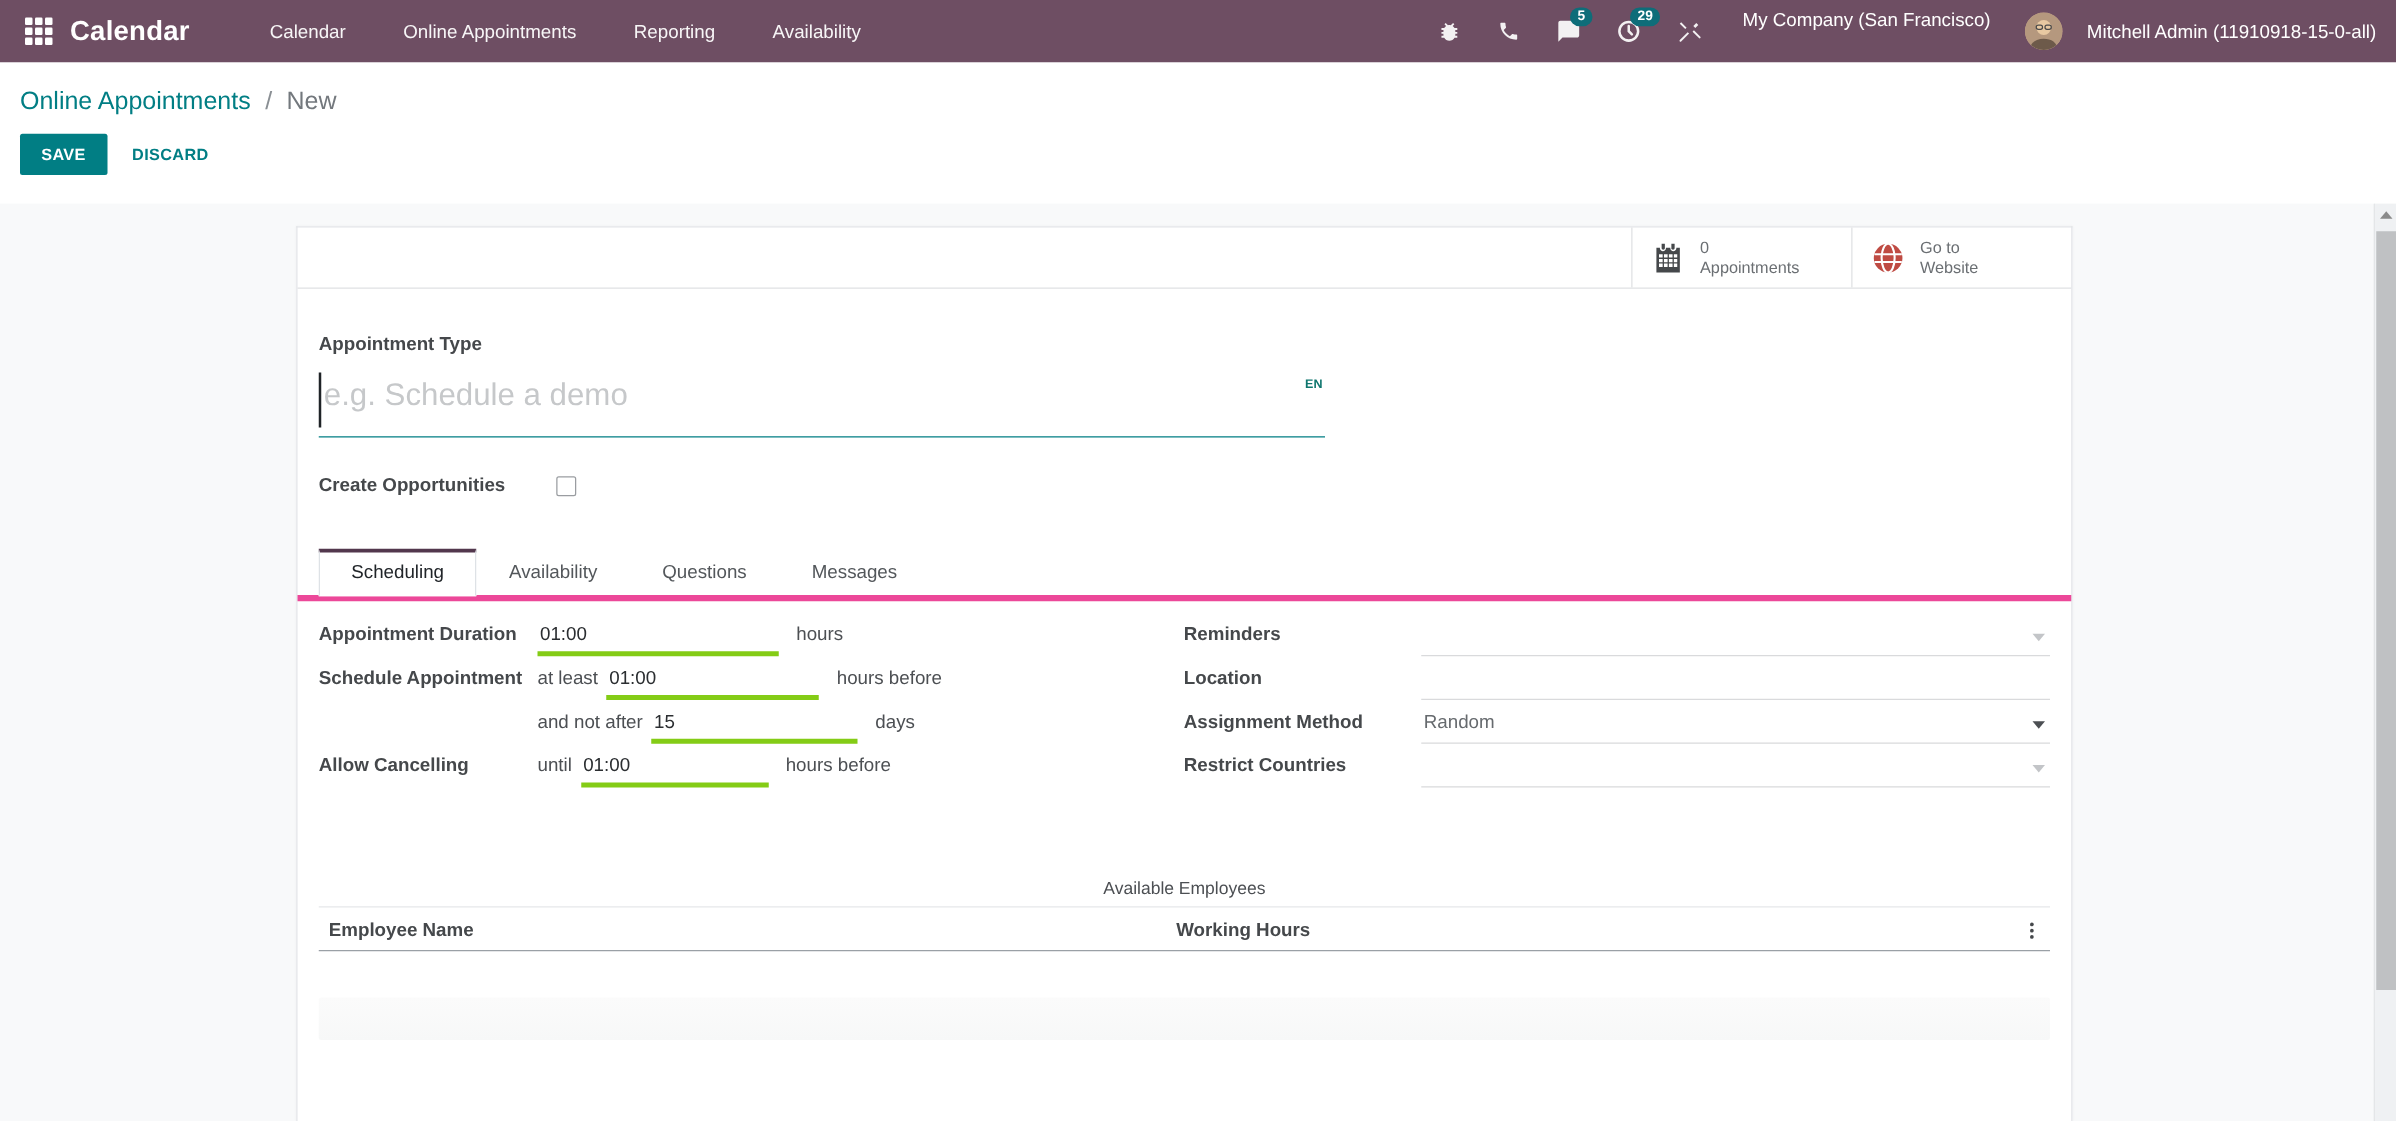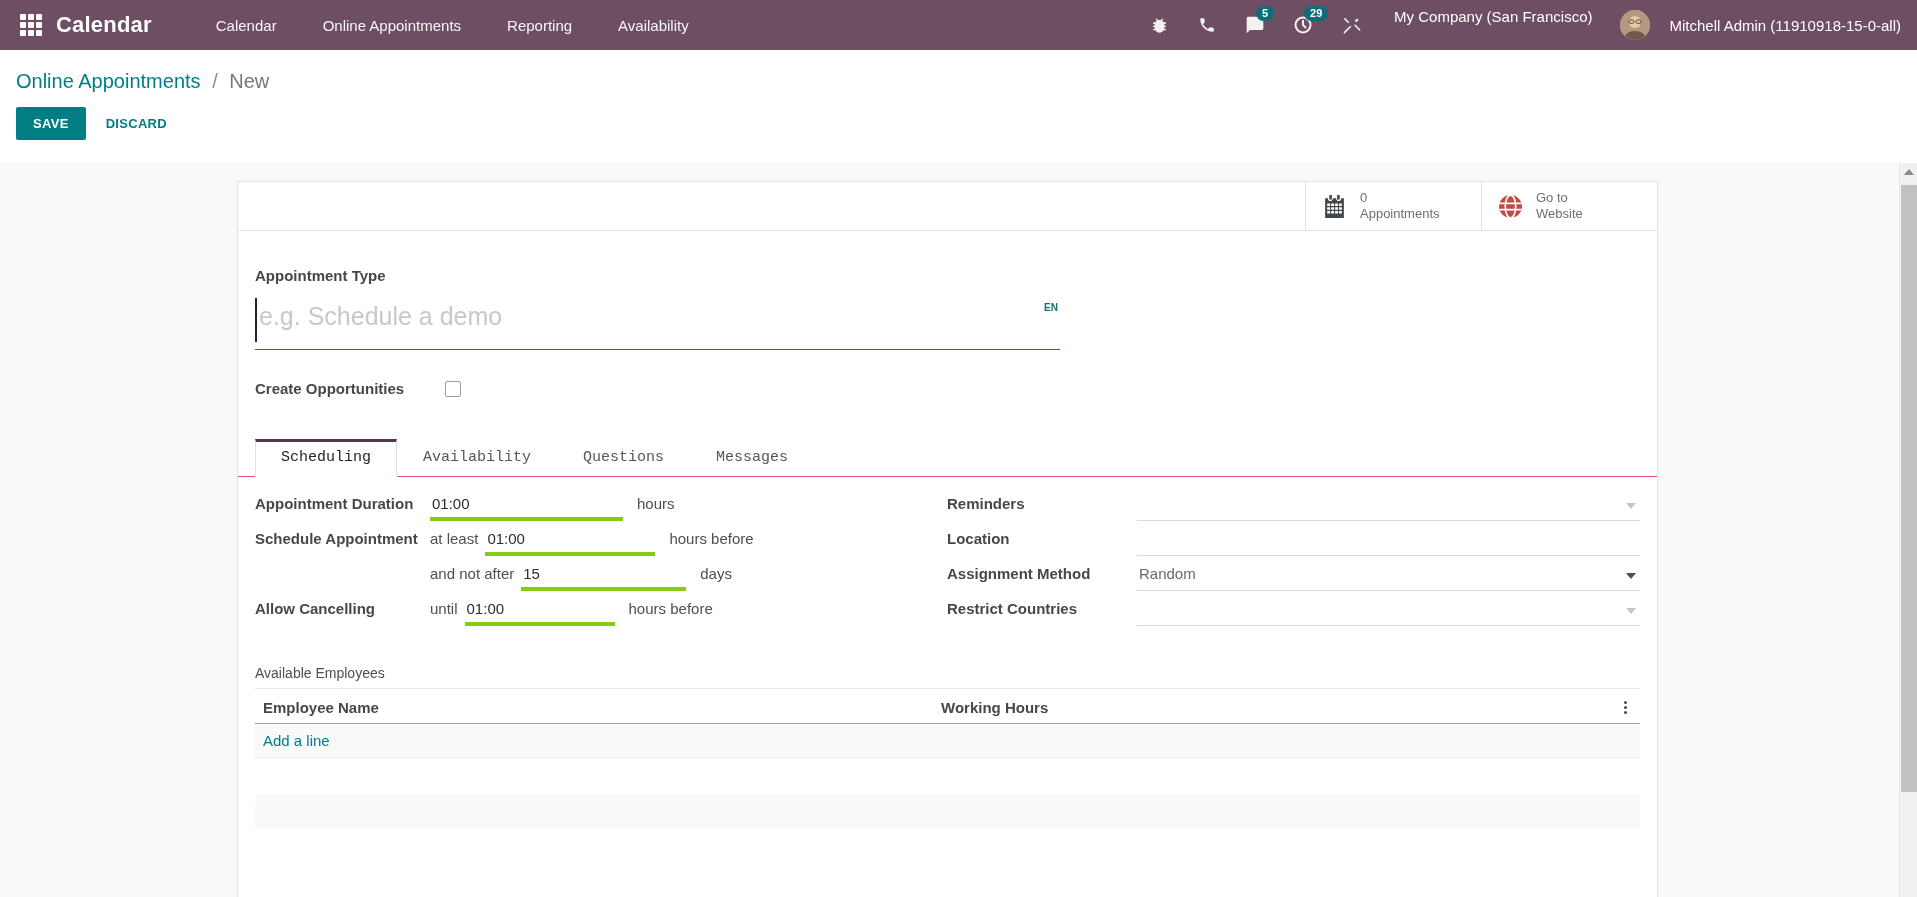--- a/index.html
+++ b/index.html
@@ -48,41 +48,41 @@
   .type-input { width:700px; border:none; outline:none; font-family:inherit; font-size:25px; color:#495057; background:transparent; padding:10px 0 0 4px; }
   .type-input::placeholder { color:#c6c8ca; }
   .caret-bar { position:absolute; left:0; top:6px; width:2px; height:44px; background:#1f2327; }
   .lang-badge { position:absolute; right:2px; top:10px; font-size:10px; font-weight:bold; color:#0f766e; cursor:pointer; }
 
   .opp-row { margin-top:30px; display:flex; align-items:center; }
   .opp-row .field-label { width:190px; }
   .checkbox { width:16px; height:16px; border:1px solid #9a9da1; border-radius:2px; background:#fff; cursor:pointer; }
 
   
-  .tab-row { margin:42px -17px 0; padding:0 17px; border-bottom:1px solid #ec4899; display:flex;font-family:Liberation Mono, monospace; }
+  .tab-row { margin:42px -17px 0; padding:0 17px; border-bottom:5px solid #ec4899; display:flex; }
   .tab { font-size:15px; color:#53575b; padding:9px 25px 10px; border:1px solid transparent; cursor:pointer; margin-bottom:-1px; }
   .tab.active { background:#fff; border:1px solid #dee2e6; border-top:3px solid #52374d; border-bottom:1px solid #fff; color:#212529; padding-top:7px; }
 
   
   .fields { display:grid; grid-template-columns:655px 1fr; column-gap:37px; padding-top:16px; }
   .frow { display:flex; align-items:flex-start; height:35px; font-size:15px; color:#4c4f53; }
   .frow .field-label { width:175px; flex:0 0 auto; padding-top:2px; }
   .inline-prefix { padding-top:2px; margin-right:7px; white-space:nowrap; }
   .ivalue { border-bottom:4px solid #84cc16; color:#2b2e31; padding:2px 2px 5px; cursor:text; }
   .w193 { width:193px; } .w170 { width:170px; } .w165 { width:165px; } .w150 { width:150px; }
   .inline-suffix { padding-top:2px; margin-left:14px; white-space:nowrap; }
   .rrow .field-label { width:190px; }
   .select-wrap { flex:1; position:relative; height:28px; border-bottom:1px solid #d9dadc; cursor:pointer; }
   .select-wrap.focused { border-bottom:1px solid #33363a; }
   .select-value { font-size:15px; color:#666a6e; padding:2px 2px 0; }
   .caret { position:absolute; right:4px; top:10px; width:0; height:0; border-left:5px solid transparent; border-right:5px solid transparent; border-top:6px solid #4c4f53; }
   .caret.light { border-top-color:#c3c5c8; }
 
   
-  .section-label { margin-top:32px; font-size:14px; color:#4c4f53; }
+  .section-label { margin-top:65px; font-size:14px; color:#4c4f53;text-align:center; }
   .section-rule { border:none; border-top:1px solid #e6e8ea; margin-top:7px; }
   .emp-table { margin-top:10px; }
   .emp-head { display:grid; grid-template-columns:678px 1fr 30px; border-bottom:1px solid #9aa0a6; padding-bottom:7px; align-items:center; }
   .col-head { font-size:15px; font-weight:bold; color:#45484b; padding-left:8px; }
   .kebab { display:flex; flex-direction:column; gap:2px; align-items:center; cursor:pointer; padding:2px 6px; }
   .kebab i { width:3px; height:3px; background:#45484b; border-radius:50%; }
   .add-line-row { height:34px; background:#f9f9f9; border-bottom:1px solid #ececec; display:flex; align-items:center; }
   .add-line { color:#017e84; font-size:15px; padding-left:8px; cursor:pointer; }
 
   .bottom-strip { margin-top:37px; height:34px; background:linear-gradient(#fbfbfb,#f7f8f8); border-radius:2px; }
@@ -284,23 +284,20 @@
       <div class="emp-table">
         <div class="emp-head">
           <div class="col-head">Employee Name</div>
           <div class="col-head">Working Hours</div>
           <div class="kebab">
               <i></i>
               <i></i>
               <i></i>
             </div>
         </div>
-        <div class="add-line-row">
-          <span class="add-line">Add a line</span>
-        </div>
       </div>
 
       <div class="bottom-strip"></div>
 
     </div>
   </div>
 
   <div class="scrollbar">
     <div class="sb-up">
         <i></i>

